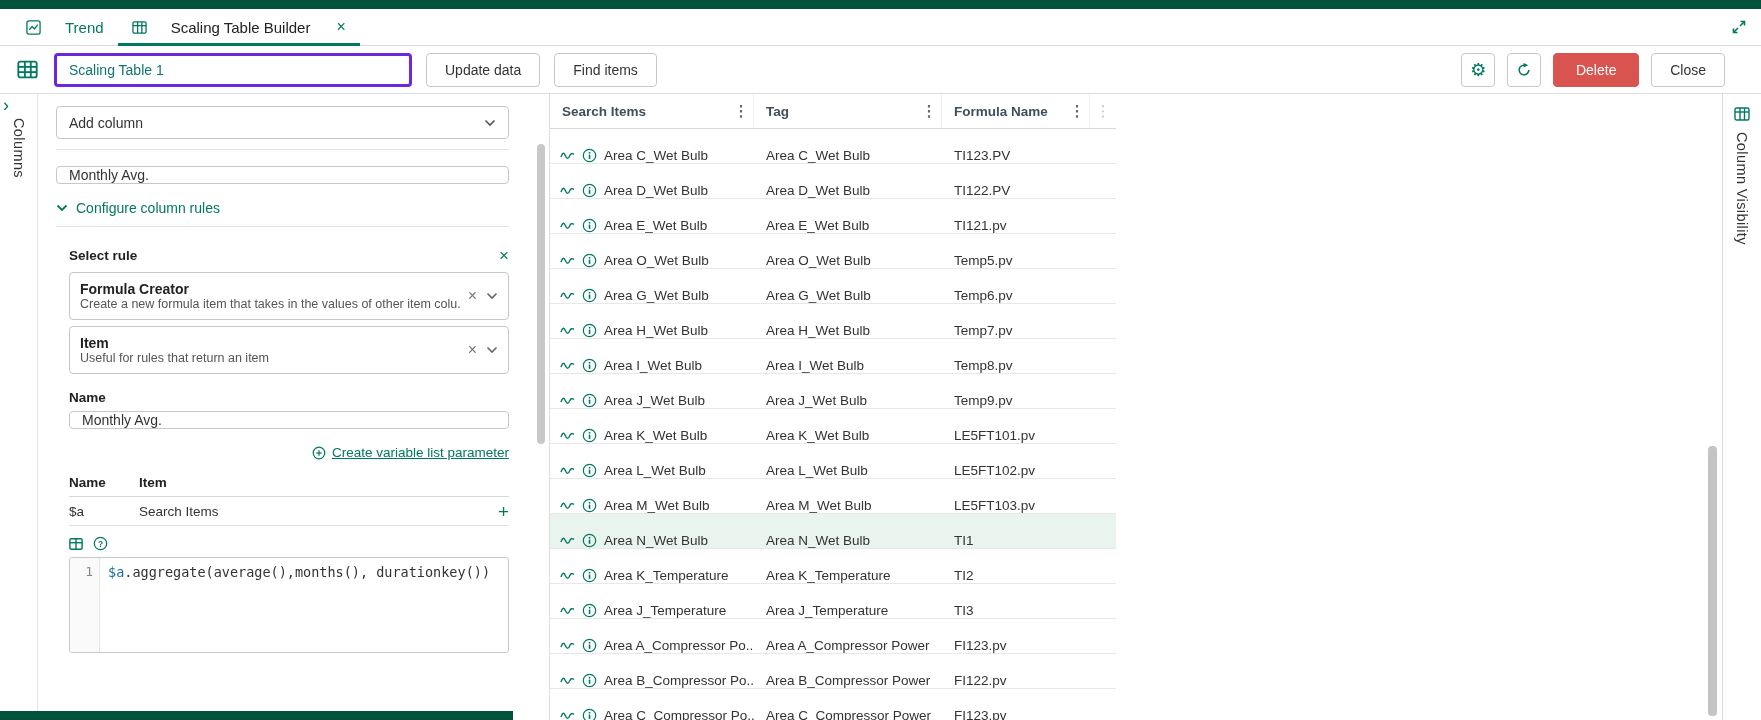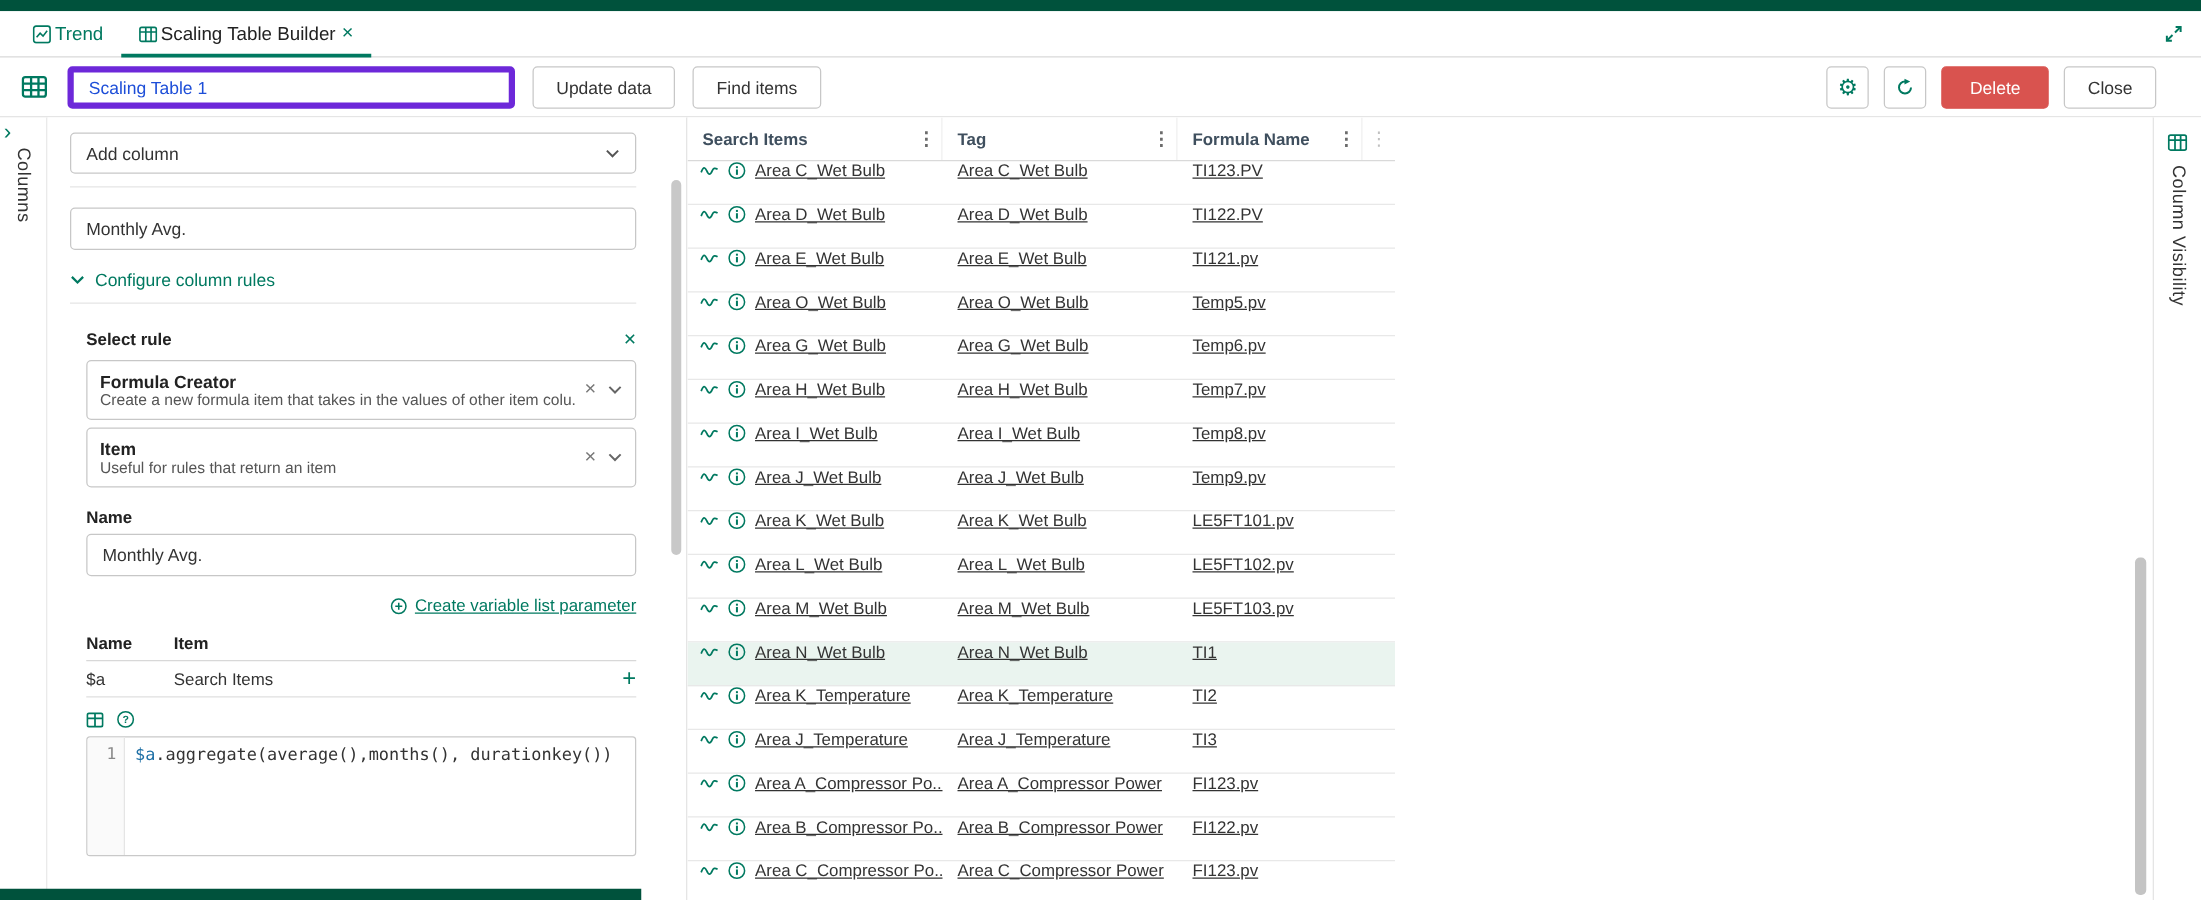--- a/index.html
+++ b/index.html
@@ -5,49 +5,49 @@
   * { margin:0; padding:0; box-sizing:border-box; }
   html,body { width:1761px; height:720px; overflow:hidden; }
   body { font-family:"Liberation Sans",sans-serif; font-size:14px; color:#333; background:#fff; }
   .app { position:relative; width:1761px; height:720px; background:#fff; overflow:hidden; }
 
   
   .top-strip { height:9px; background:#00523C; }
 
   
   .tab-bar { height:37px; display:flex; align-items:stretch; border-bottom:1px solid #d9d9d9; background:#fff; padding-left:12px; position:relative; }
-  .tab { display:flex; align-items:center; gap:3px; padding:0 14px; font-size:15px; color:#007960; cursor:pointer; position:relative; white-space:nowrap; }
+  .tab { display:flex; align-items:center; gap:24px; padding:0 14px; font-size:15px; color:#007960; cursor:pointer; position:relative; white-space:nowrap; }
   .tab.active { color:#222; }
   .tab.active::after { content:""; position:absolute; left:0; right:0; bottom:-1px; height:3px; background:#007960; }
   .tab .tab-close { color:#007960; font-size:16px; margin-left:2px; line-height:1; }
   .expand-corner { margin-left:auto; display:flex; align-items:center; padding:0 14px; cursor:pointer; }
 
   
   .toolbar { height:48px; display:flex; align-items:center; gap:14px; padding:0 36px 0 14px; border-bottom:1px solid #ddd; background:#fff; }
   .tool-table-icon { display:flex; align-items:center; justify-content:center; width:26px; height:26px; cursor:pointer; }
-  .name-input { width:358px; height:34px; border:5px solid #6d28d9; border-radius:4px; padding:0 12px; font-size:14px; color:#1d4ed8; font-family:inherit; }
+  .name-input { width:358px; height:34px; border:3px solid #6d28d9; border-radius:4px; padding:0 12px; font-size:14px; color:#0f766e; font-family:inherit; }
   .btn { height:34px; padding:0 18px; border:1px solid #c7c7c7; border-radius:4px; background:#fff; font-size:14px; color:#333; cursor:pointer; font-family:inherit; white-space:nowrap; }
   .btn.danger { background:#d9534f; border-color:#d9534f; color:#fff; min-width:86px; }
   .icon-btn { width:34px; height:34px; border:1px solid #c7c7c7; border-radius:4px; background:#fff; color:#007960; display:flex; align-items:center; justify-content:center; font-size:18px; cursor:pointer; }
   .toolbar .spacer { flex:1; }
   .right-group { display:flex; align-items:center; gap:12px; }
 
   
   .content { position:relative; display:flex; height:626px; background:#fff; }
 
   .left-rail { width:38px; border-right:1px solid #e3e3e3; position:relative; display:flex; flex-direction:column; align-items:center; }
   .rail-chevron { position:absolute; top:2px; left:3px; color:#007960; font-size:18px; cursor:pointer; line-height:1; }
   .vert-label { writing-mode:vertical-rl; font-size:14.5px; color:#333; letter-spacing:.4px; }
   .left-rail .vert-label { margin-top:24px; }
 
   .left-panel { width:512px; border-right:1px solid #ddd; position:relative; padding:12px 40px 0 18px; overflow:hidden; background:#fff; }
   .select-box { height:33px; border:1px solid #c7c7c7; border-radius:4px; display:flex; align-items:center; justify-content:space-between; padding:0 12px; color:#333; cursor:pointer; background:#fff; }
   .hr { border:none; border-top:1px solid #e5e5e5; margin:10px 0; }
   .panel-label { font-weight:bold; font-size:13.5px; color:#222; }
-  .field-input { width:100%; height:34px; border:1px solid #c7c7c7; border-radius:4px; padding:0 12px; font-size:14px; color:#333; font-family:inherit; margin-top:6px; }
+  .field-input { width:100%; height:18px; border:1px solid #c7c7c7; border-radius:4px; padding:0 12px; font-size:14px; color:#333; font-family:inherit; margin-top:6px; }
   .cfg-link { display:flex; align-items:center; gap:8px; margin-top:16px; color:#007960; font-size:14px; cursor:pointer; }
   .rule-section { padding-left:13px; margin-top:20px; }
   .section-head { display:flex; align-items:center; justify-content:space-between; }
   .section-close { color:#007960; font-size:17px; cursor:pointer; line-height:1; }
   .dropdown-card { border:1px solid #c7c7c7; border-radius:4px; padding:5px 10px; display:flex; align-items:center; background:#fff; cursor:pointer; min-height:48px; }
   .dd-text { flex:1; min-width:0; }
   .dd-title { font-weight:bold; font-size:14px; color:#222; }
   .dd-desc { font-size:12.5px; color:#555; white-space:nowrap; overflow:hidden; }
   .dd-controls { display:flex; align-items:center; gap:9px; color:#777; padding-left:8px; }
   .dd-clear { font-size:16px; color:#777; cursor:pointer; line-height:1; }
@@ -71,21 +71,21 @@
 
   
   .table-area { flex:1; position:relative; background:#fff; overflow:hidden; }
   .items-table { width:566px; }
   .thead { display:flex; height:35px; align-items:center; border-bottom:1px solid #d9d9d9; }
   .th { display:flex; align-items:center; justify-content:space-between; padding:0 4px 0 12px; font-weight:bold; font-size:13.5px; color:#3f4f5e; height:100%; border-right:1px solid #efefef; }
   .kebab { color:#6b6b6b; font-size:15px; width:16px; text-align:center; cursor:pointer; }
   .kebab.faint { color:#c0c0c0; }
   .c1 { width:204px; } .c2 { width:188px; } .c3 { width:148px; }
   .c4 { width:26px; display:flex; align-items:center; justify-content:center; height:100%; }
-  .trow { display:flex; height:35px; align-items:flex-start; border-bottom:1px solid #e8e8e8; font-size:13.5px; color:#333; cursor:pointer;text-decoration:underline; }
+  .trow { display:flex; height:35px; align-items:flex-end; border-bottom:1px solid #e8e8e8; font-size:13.5px; color:#333; cursor:pointer; }
   .trow.selected { background:#eaf4ef; }
   .cell { overflow:hidden; white-space:nowrap; }
   .cell.c1 { display:flex; align-items:center; gap:7px; padding-left:10px; }
   .cell.pad { padding-left:12px; }
   .ric { display:flex; align-items:center; flex:none; }
   .v-scrollbar { position:absolute; top:0; right:5px; width:9px; height:626px; }
   .v-scrollbar .thumb { position:absolute; top:352px; width:9px; height:270px; background:#c4c4c4; border-radius:4px; }
 
   .right-rail { width:39px; border-left:1px solid #ddd; display:flex; flex-direction:column; align-items:center; background:#fff; }
   .right-rail .rail-icon { margin-top:12px; cursor:pointer; display:flex; }

